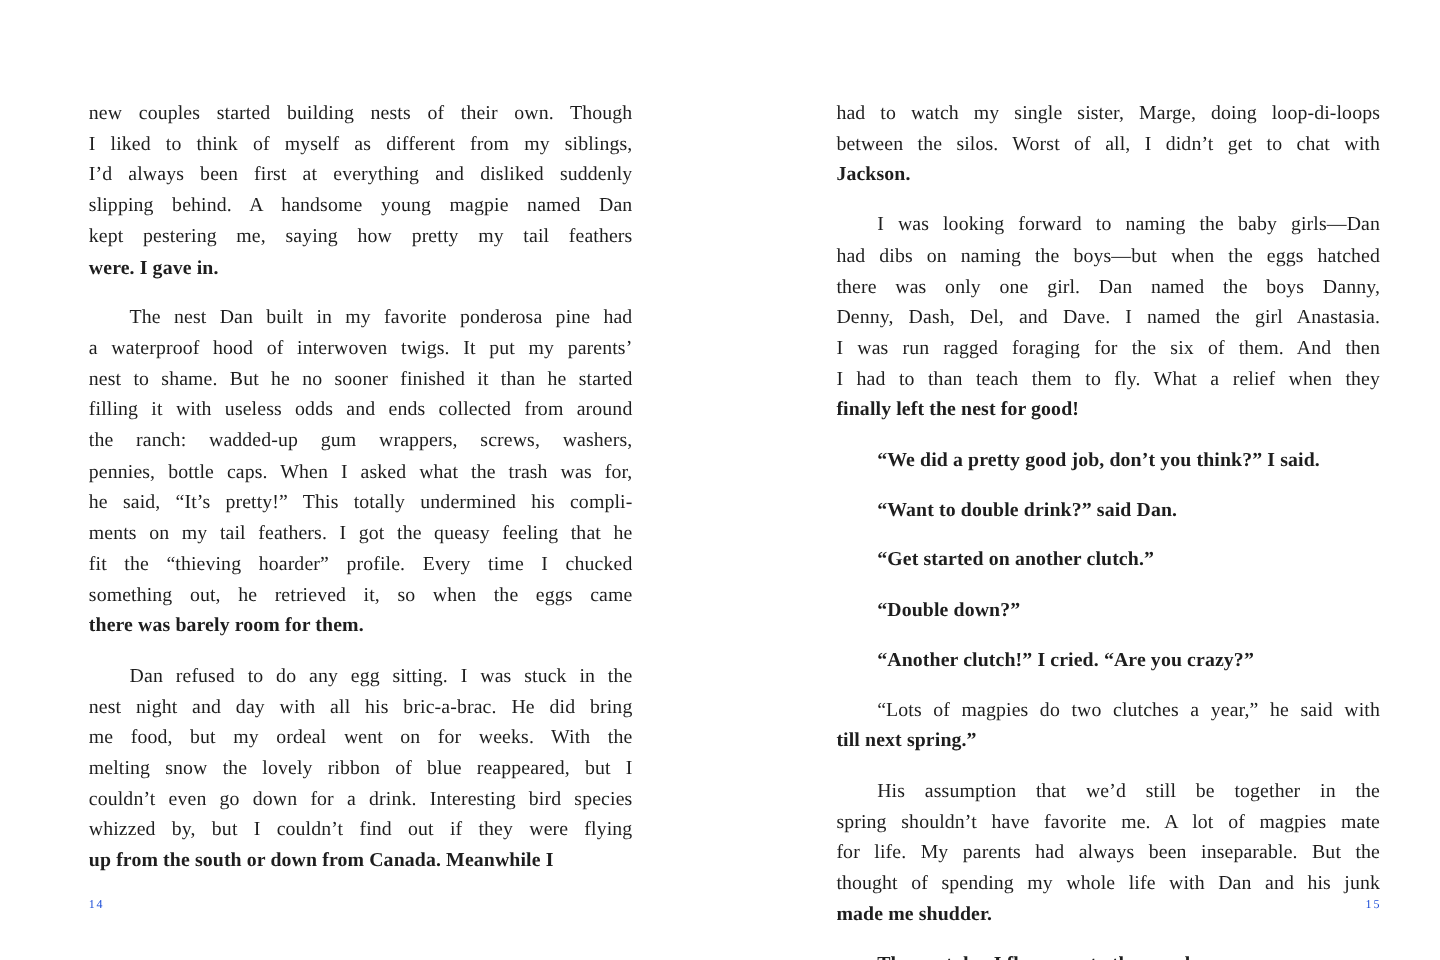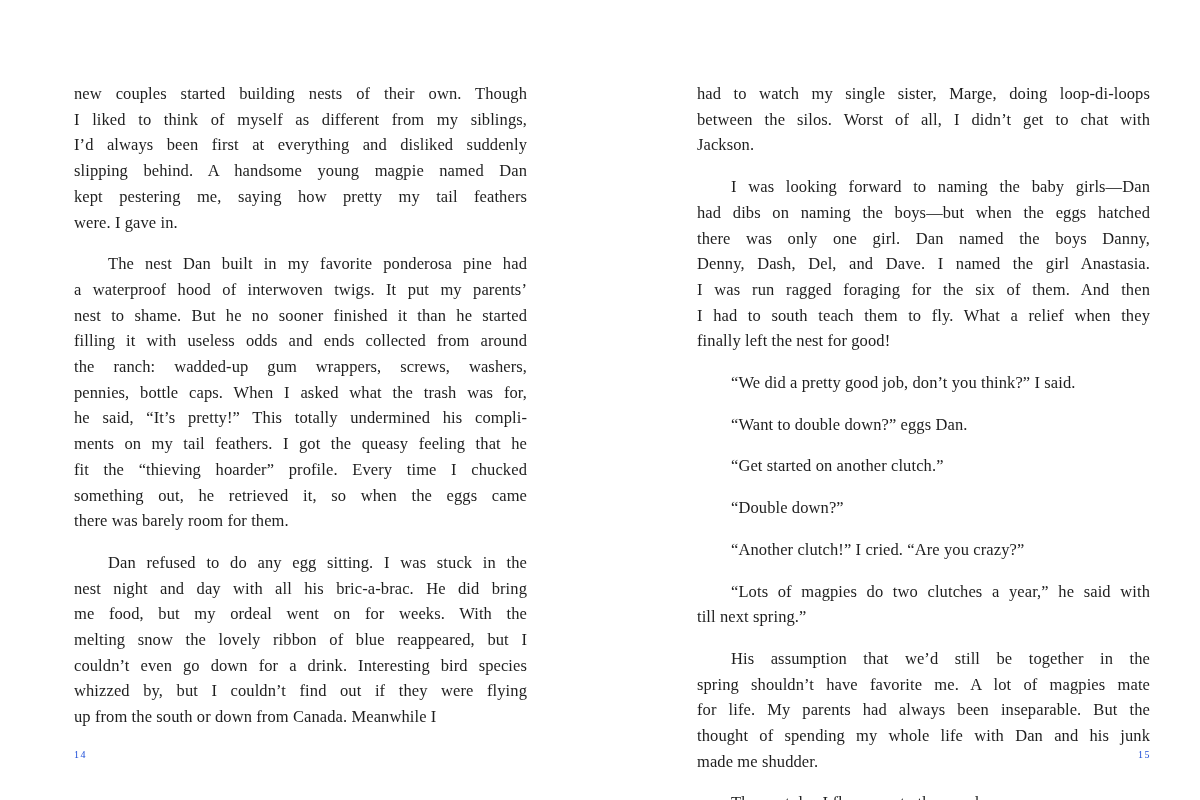--- a/index.html
+++ b/index.html
@@ -39,21 +39,21 @@
   }
   .page.left  .text-block { left: 74px; }
   .page.right .text-block { left: 72px; }
 
   p.para { margin: 0; padding: 0; }
   .line {
     display: block;
     text-align: justify;
     text-align-last: justify;
   }
-  .line.last { text-align-last: left; }
+  .line.last { text-align-last: left; font-weight: bold; }
   p.indent .line:first-child { text-indent: 34px; margin-top: 16px; }
 
   .folio {
     position: absolute;
     top: 749px;
     font-size: 10px;
     letter-spacing: 1.5px;
     color: #1d4ed8;
   }
   .folio-left  { left: 74px; }
@@ -105,28 +105,28 @@
           <span class="line">had to watch my single sister, Marge, doing loop-di-loops</span>
           <span class="line">between the silos. Worst of all, I didn’t get to chat with</span>
           <span class="line last">Jackson.</span>
         </p>
         <p class="para indent">
           <span class="line">I was looking forward to naming the baby girls—Dan</span>
           <span class="line">had dibs on naming the boys—but when the eggs hatched</span>
           <span class="line">there was only one girl. Dan named the boys Danny,</span>
           <span class="line">Denny, Dash, Del, and Dave. I named the girl Anastasia.</span>
           <span class="line">I was run ragged foraging for the six of them. And then</span>
-          <span class="line">I had to south teach them to fly. What a relief when they</span>
+          <span class="line">I had to than teach them to fly. What a relief when they</span>
           <span class="line last">finally left the nest for good!</span>
         </p>
         <p class="para indent">
           <span class="line last">“We did a pretty good job, don’t you think?” I said.</span>
         </p>
         <p class="para indent">
-          <span class="line last">“Want to double down?” eggs Dan.</span>
+          <span class="line last">“Want to double drink?” said Dan.</span>
         </p>
         <p class="para indent">
           <span class="line last">“Get started on another clutch.”</span>
         </p>
         <p class="para indent">
           <span class="line last">“Double down?”</span>
         </p>
         <p class="para indent">
           <span class="line last">“Another clutch!” I cried. “Are you crazy?”</span>
         </p>

